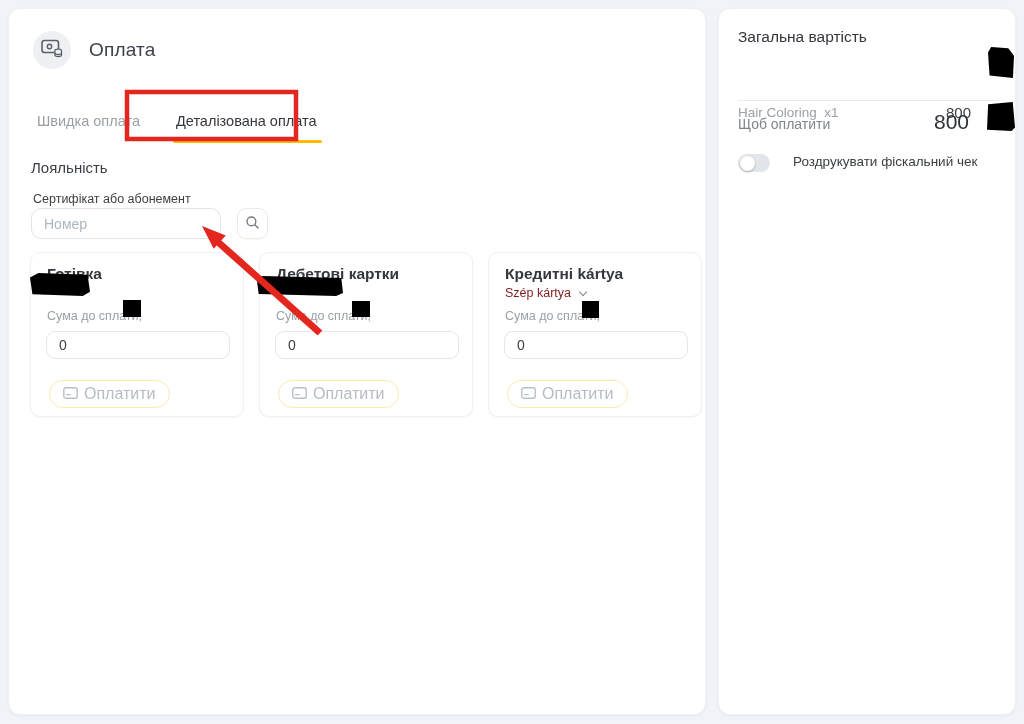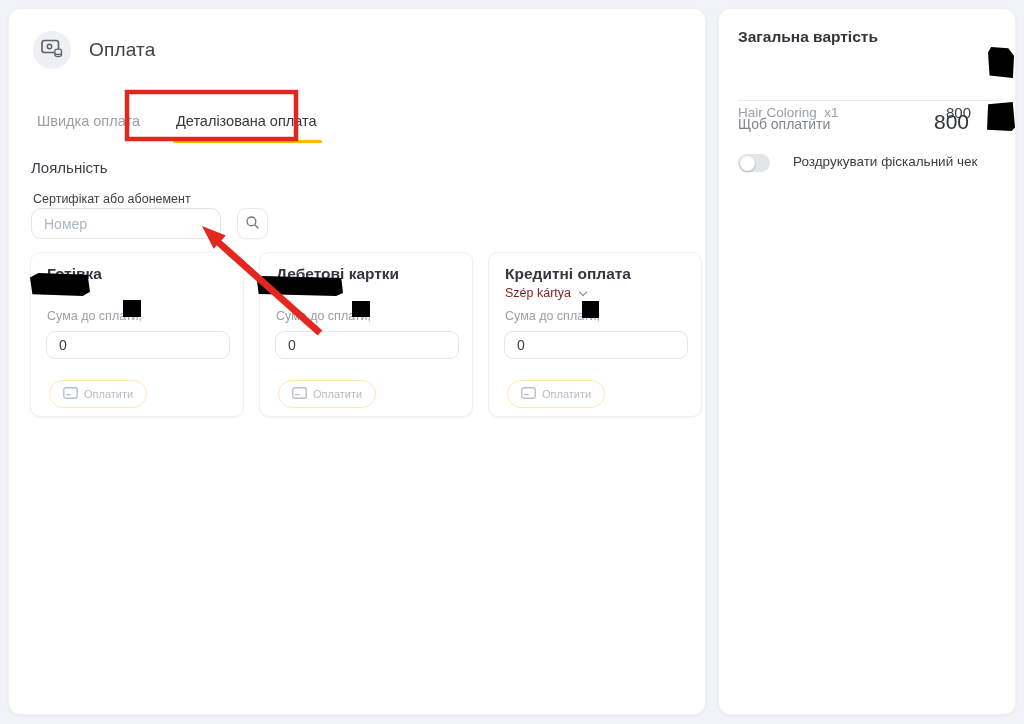--- a/index.html
+++ b/index.html
@@ -60,41 +60,41 @@
   }
   .amount-row { position:absolute; left:16px; top:56px; font-size:12.5px; color:#98a0a8; display:flex; align-items:center; }
   .amount-input {
     position:absolute; left:15px; top:78px; width:184px; height:28px;
     border:1px solid #e3e6ea; border-radius:9px; padding:0 12px;
     font-family:"Liberation Sans", sans-serif; font-size:14px; color:#3c4043; background:#fff; outline:none;
   }
   .pay-btn {
     position:absolute; left:18px; top:127px; height:28px; padding:0 13px;
     border:1px solid #ffe9b3; border-radius:14px; background:#fff; cursor:default;
-    display:flex; align-items:center; gap:6px; color:#b6bcc4; font-size:11px;
+    display:flex; align-items:center; gap:6px; color:#b6bcc4; font-size:16px;
     font-family:"Liberation Sans", sans-serif;
   }
 
   
   .redact { position:absolute; background:#000; }
   .redact-cash-title   { left:30px;  top:273px; width:60px; height:23px; clip-path:polygon(0 20%,14% 0,96% 8%,100% 82%,88% 100%,4% 92%); }
   .redact-debit-title  { left:257px; top:276px; width:86px; height:20px; clip-path:polygon(0 25%,6% 0,98% 10%,100% 85%,92% 100%,2% 90%); }
   .redact-amt-0 { left:123px; top:300px; width:18px; height:17px; }
   .redact-amt-1 { left:352px; top:301px; width:18px; height:16px; }
   .redact-amt-2 { left:582px; top:301px; width:17px; height:17px; }
   .redact-price-item { left:988px; top:47px;  width:26px; height:31px; clip-path:polygon(12% 0,78% 4%,100% 28%,96% 100%,6% 92%,0 18%); }
   .redact-price-pay  { left:987px; top:102px; width:28px; height:29px; clip-path:polygon(4% 8%,92% 0,100% 88%,88% 100%,0 96%); }
 
   
   .summary-card {
     position:absolute; left:718px; top:8px; width:298px; height:707px;
     background:#fff; border-radius:12px; box-shadow:0 1px 3px rgba(20,30,50,.05);
     border:1px solid #f0f1f5;
   }
-  .summary-heading { position:absolute; left:19px; top:19px; font-size:15.5px; font-weight:700; color:#33373d; }
+  .summary-heading { position:absolute; left:19px; top:19px; font-size:15.5px; font-weight:400; color:#33373d; }
   .line-item { position:absolute; left:19px; top:52px; right:16px; height:24px; font-size:13.5px; color:#9aa0a6;margin-top:40px; }
   .line-item-name { position:absolute; left:0; top:4px; }
   .line-item-price { position:absolute; right:28px; top:3px; font-size:15px; color:#3c4043; }
   .summary-divider { position:absolute; left:19px; right:16px; top:91px; height:1px; background:#e8eaed; }
   .pay-row { position:absolute; left:19px; right:16px; top:100px; height:30px; }
   .pay-row-label { position:absolute; left:0; top:7px; font-size:14px; color:#80868b; }
   .pay-row-value { position:absolute; right:30px; top:1px; font-size:21px; font-weight:500; color:#2f3338; }
   .toggle-row { position:absolute; left:19px; top:145px; display:flex; align-items:flex-start; }
   .toggle { width:32px; height:18px; border-radius:9px; background:#e2e6eb; position:relative; cursor:pointer; flex:0 0 auto; }
   .toggle-knob {
@@ -174,21 +174,21 @@
           <svg width="15" height="12" viewBox="0 0 15 12">
             <rect x="0.8" y="0.8" width="13.4" height="10.4" rx="2" fill="none" stroke="#b9bfc7" stroke-width="1.4"></rect>
             <line x1="3.4" y1="7.6" x2="7.2" y2="7.6" stroke="#b9bfc7" stroke-width="1.4" stroke-linecap="round"></line>
           </svg>
         </span>
         <span>Оплатити</span>
       </button>
     </div>
 
     <div class="method-card mc-2">
-      <div class="method-title">Кредитні оплата</div>
+      <div class="method-title">Кредитні kártya</div>
       <div class="method-subtitle">
         <span>Szép kártya</span>
         <span class="chevron-down"></span>
       </div>
       <div class="amount-row">Сума до сплати,</div>
       <input class="amount-input" type="text" value="0" style="">
       <button class="pay-btn">
         <span>
           <svg width="15" height="12" viewBox="0 0 15 12">
             <rect x="0.8" y="0.8" width="13.4" height="10.4" rx="2" fill="none" stroke="#b9bfc7" stroke-width="1.4"></rect>

